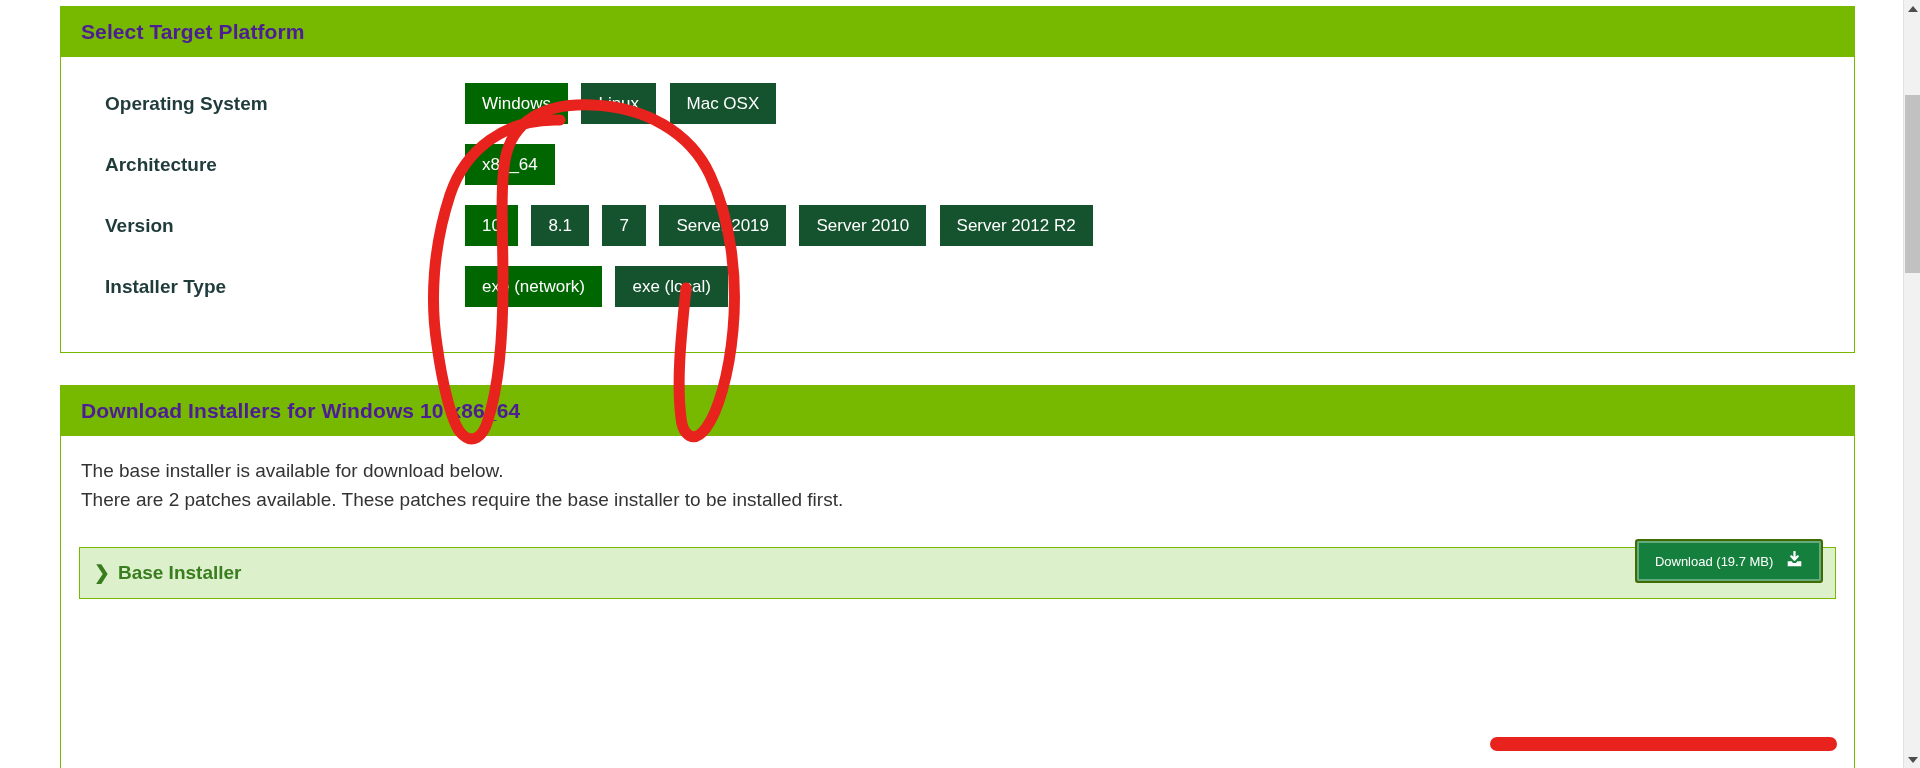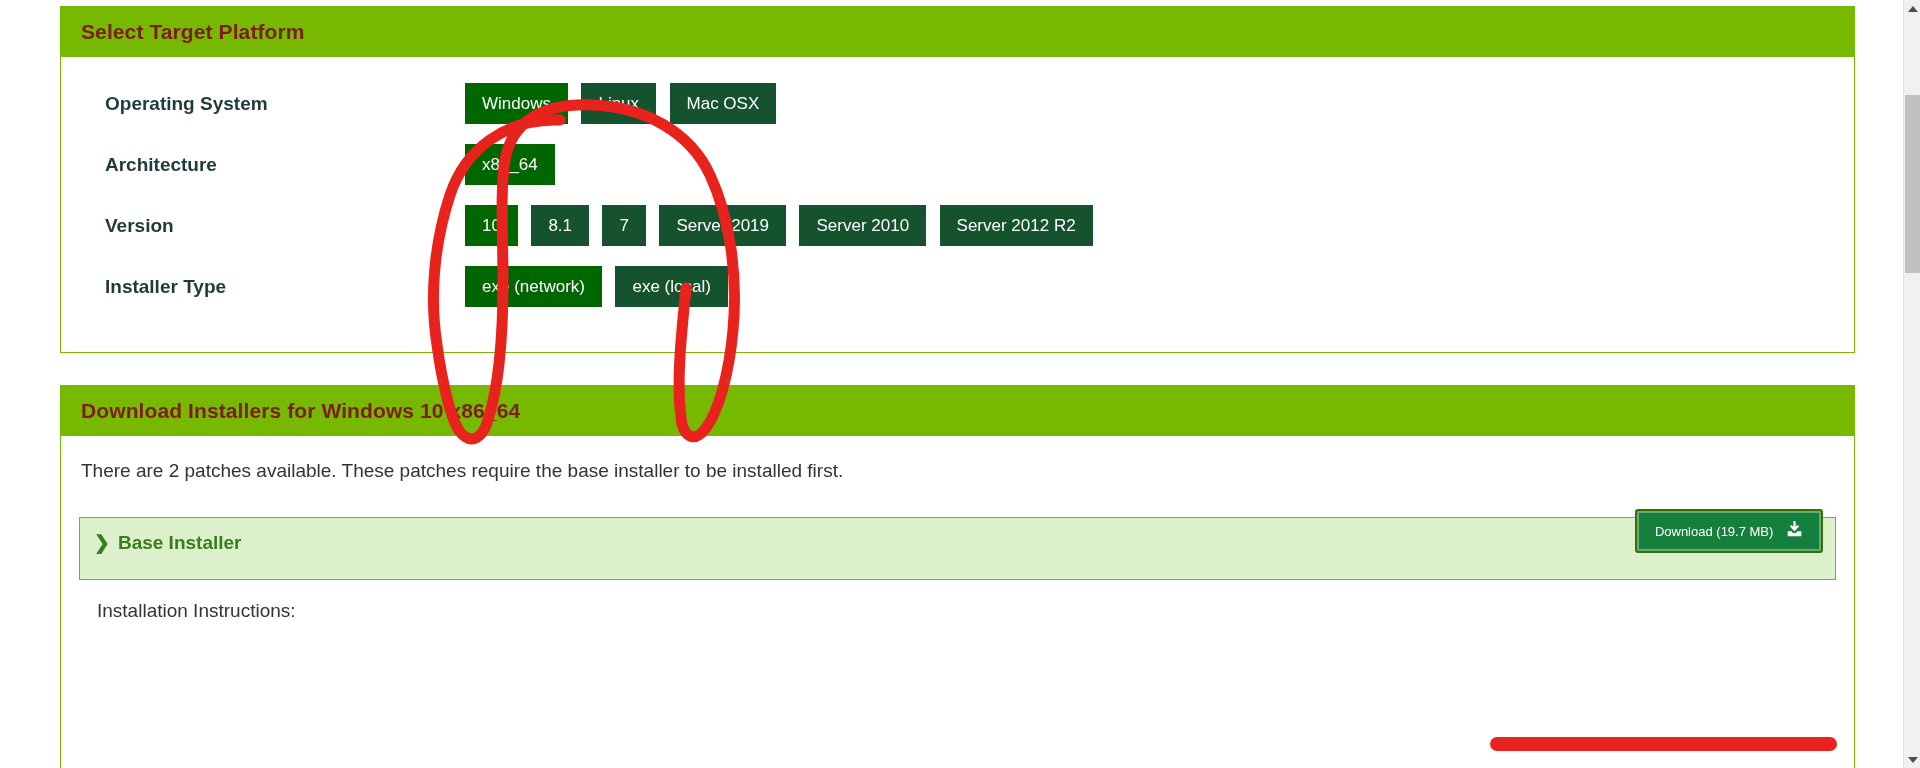--- a/index.html
+++ b/index.html
@@ -18,21 +18,21 @@
 
   
   .panel {
     position: absolute;
     background: #ffffff;
     border: 1px solid #76b900;
     box-sizing: border-box;
   }
   .panel-header {
     background: #76b900;
-    color: #7f1d1d;
+    color: #4c1d95;
     font-size: 21px;
     font-weight: bold;
     letter-spacing: 0.1px;
     padding: 13px 0 13px 20px;
     box-sizing: border-box;
   }
   .panel-body {
     padding: 0;
   }
 
@@ -86,21 +86,21 @@
     padding: 0 0 0 20px;
     line-height: 1.55;
   }
   .dl-text-block { padding-top: 20px; padding-bottom: 10px; }
 
   .installer-bar {
     position: relative;
     margin: 22px 18px 0 18px;
     background: #ddf0cc;
     border: 1px solid #76b900;
-    height: 63px;
+    height: 52px;
     box-sizing: border-box;
   }
   .installer-title {
     position: absolute;
     left: 14px;
     top: 13px;
     color: #3a7d1e;
     font-size: 19px;
     font-weight: bold;
     white-space: nowrap;
@@ -227,40 +227,40 @@
       </table>
     </div>
   </div>
 
   <div class="panel" style="left:60px; top:385px; width:1795px; height:400px;">
 
     <div class="panel-header">Download Installers for Windows 10 x86_64</div>
 
     <div class="panel-body">
       <div class="dl-text dl-text-block">
+        <div>The base installer is available for download below.</div>
         <div>There are 2 patches available. These patches require the base installer to be installed first.</div>
       </div>
 
       <div class="installer-bar">
         <div class="installer-title">
           <span class="chev">❯</span><span>Base Installer</span>
         </div>
 
         <button class="dl-button">
           <span>Download (19.7 MB)</span>
           <span class="dl-icon">
             <svg width="17" height="17" viewBox="0 0 16 16" aria-hidden="true">
               <path d="M8 0.8 L8 7.2 M5 5 L8 8.2 L11 5" stroke="#ffffff" stroke-width="2.1" fill="none" stroke-linecap="round" stroke-linejoin="round"></path>
               <path d="M1.6 9.6 L1.6 14.4 L14.4 14.4 L14.4 9.6 L10.6 9.6 L9.4 11.4 L6.6 11.4 L5.4 9.6 Z" fill="#ffffff"></path>
             </svg>
           </span>
         </button>
       </div>
 
-      <div class="instructions">Installation Instructions:</div>
     </div>
   </div>
 
   <svg class="annot" viewBox="0 0 1920 768" xmlns="http://www.w3.org/2000/svg">
     <path d="M 560,120 C 505,118 465,150 450,195
              C 433,247 430,300 437,345
              C 442,382 451,420 460,432
              C 472,446 483,437 488,420
              C 500,382 503,330 503,282
              C 503,235 500,190 505,160

